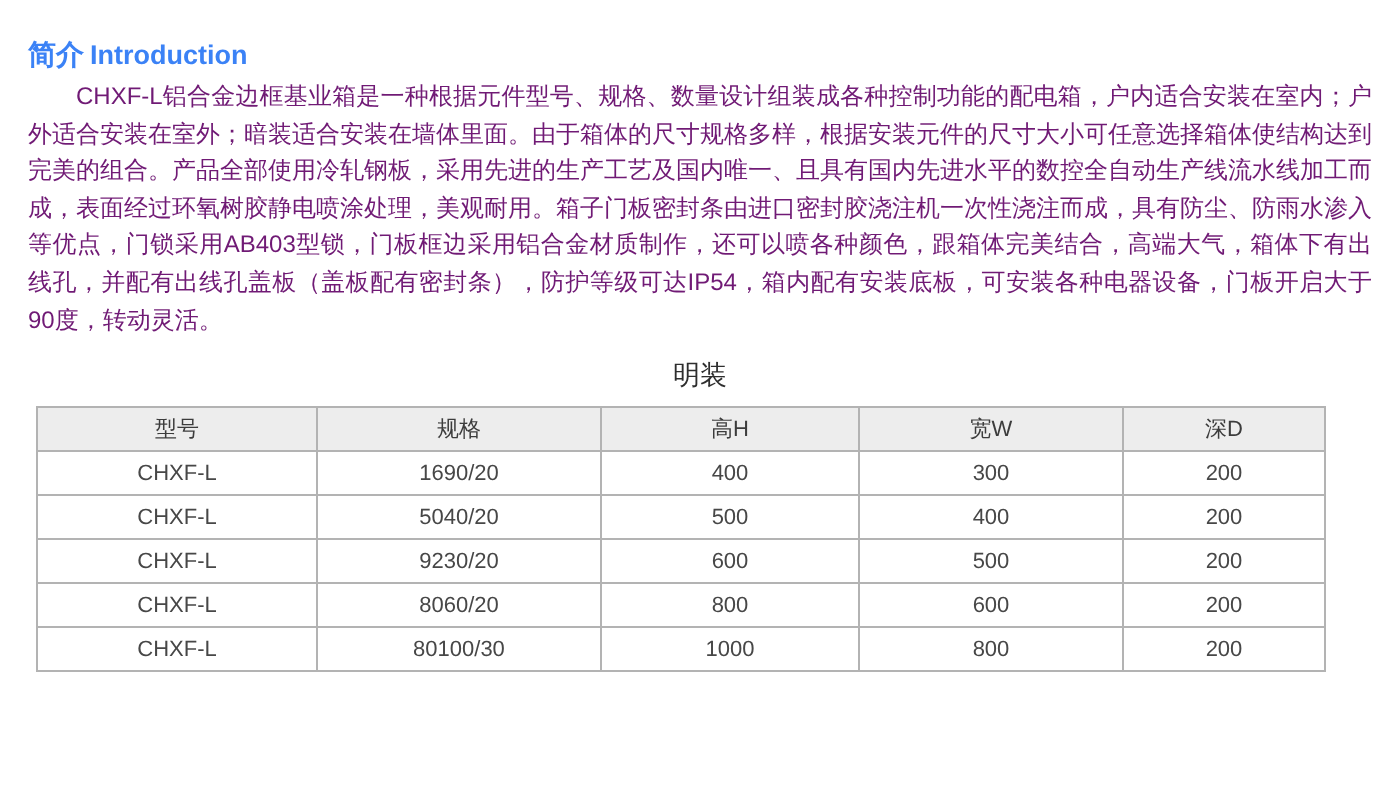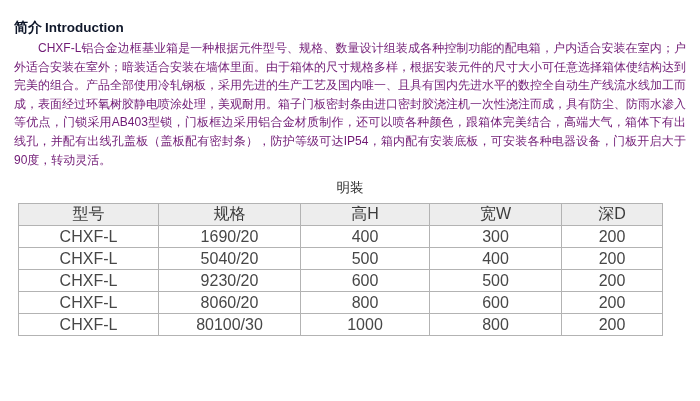--- a/index.html
+++ b/index.html
@@ -21,21 +21,21 @@
     color: #1b4a9e;
     font-size: 20px;
     font-weight: bold;
     line-height: 24px;
     margin-top: 4px;
     letter-spacing: 0.5px;
   }
   .sec-head {
     margin-top: 13px;
     font-weight: bold;
-    color: #0f172a;
+    color: #3b82f6;
     font-size: 14px;
     line-height: 17px;
   }
   .sec-head .en {
     font-size: 13.5px;
     margin-left: 3px;
   }
   .intro-text {
     margin-top: 3px;
     font-size: 12px;
@@ -49,21 +49,21 @@
     font-size: 13.5px;
     color: #2e2e2e;
     line-height: 17px;
     text-align: center;
   }
   table.spec {
     border-collapse: collapse;
     table-layout: fixed;
     width: 644px;
     margin: 7px 0 0 4px;
-    font-size: 16px;
+    font-size: 11px;
     color: #474747;
     border-radius: 27px;
   }
   table.spec th, table.spec td {
     border: 1px solid #b3b3b3;
     height: 22px;
     text-align: center;
     vertical-align: middle;
     font-weight: normal;
     padding: 0;

